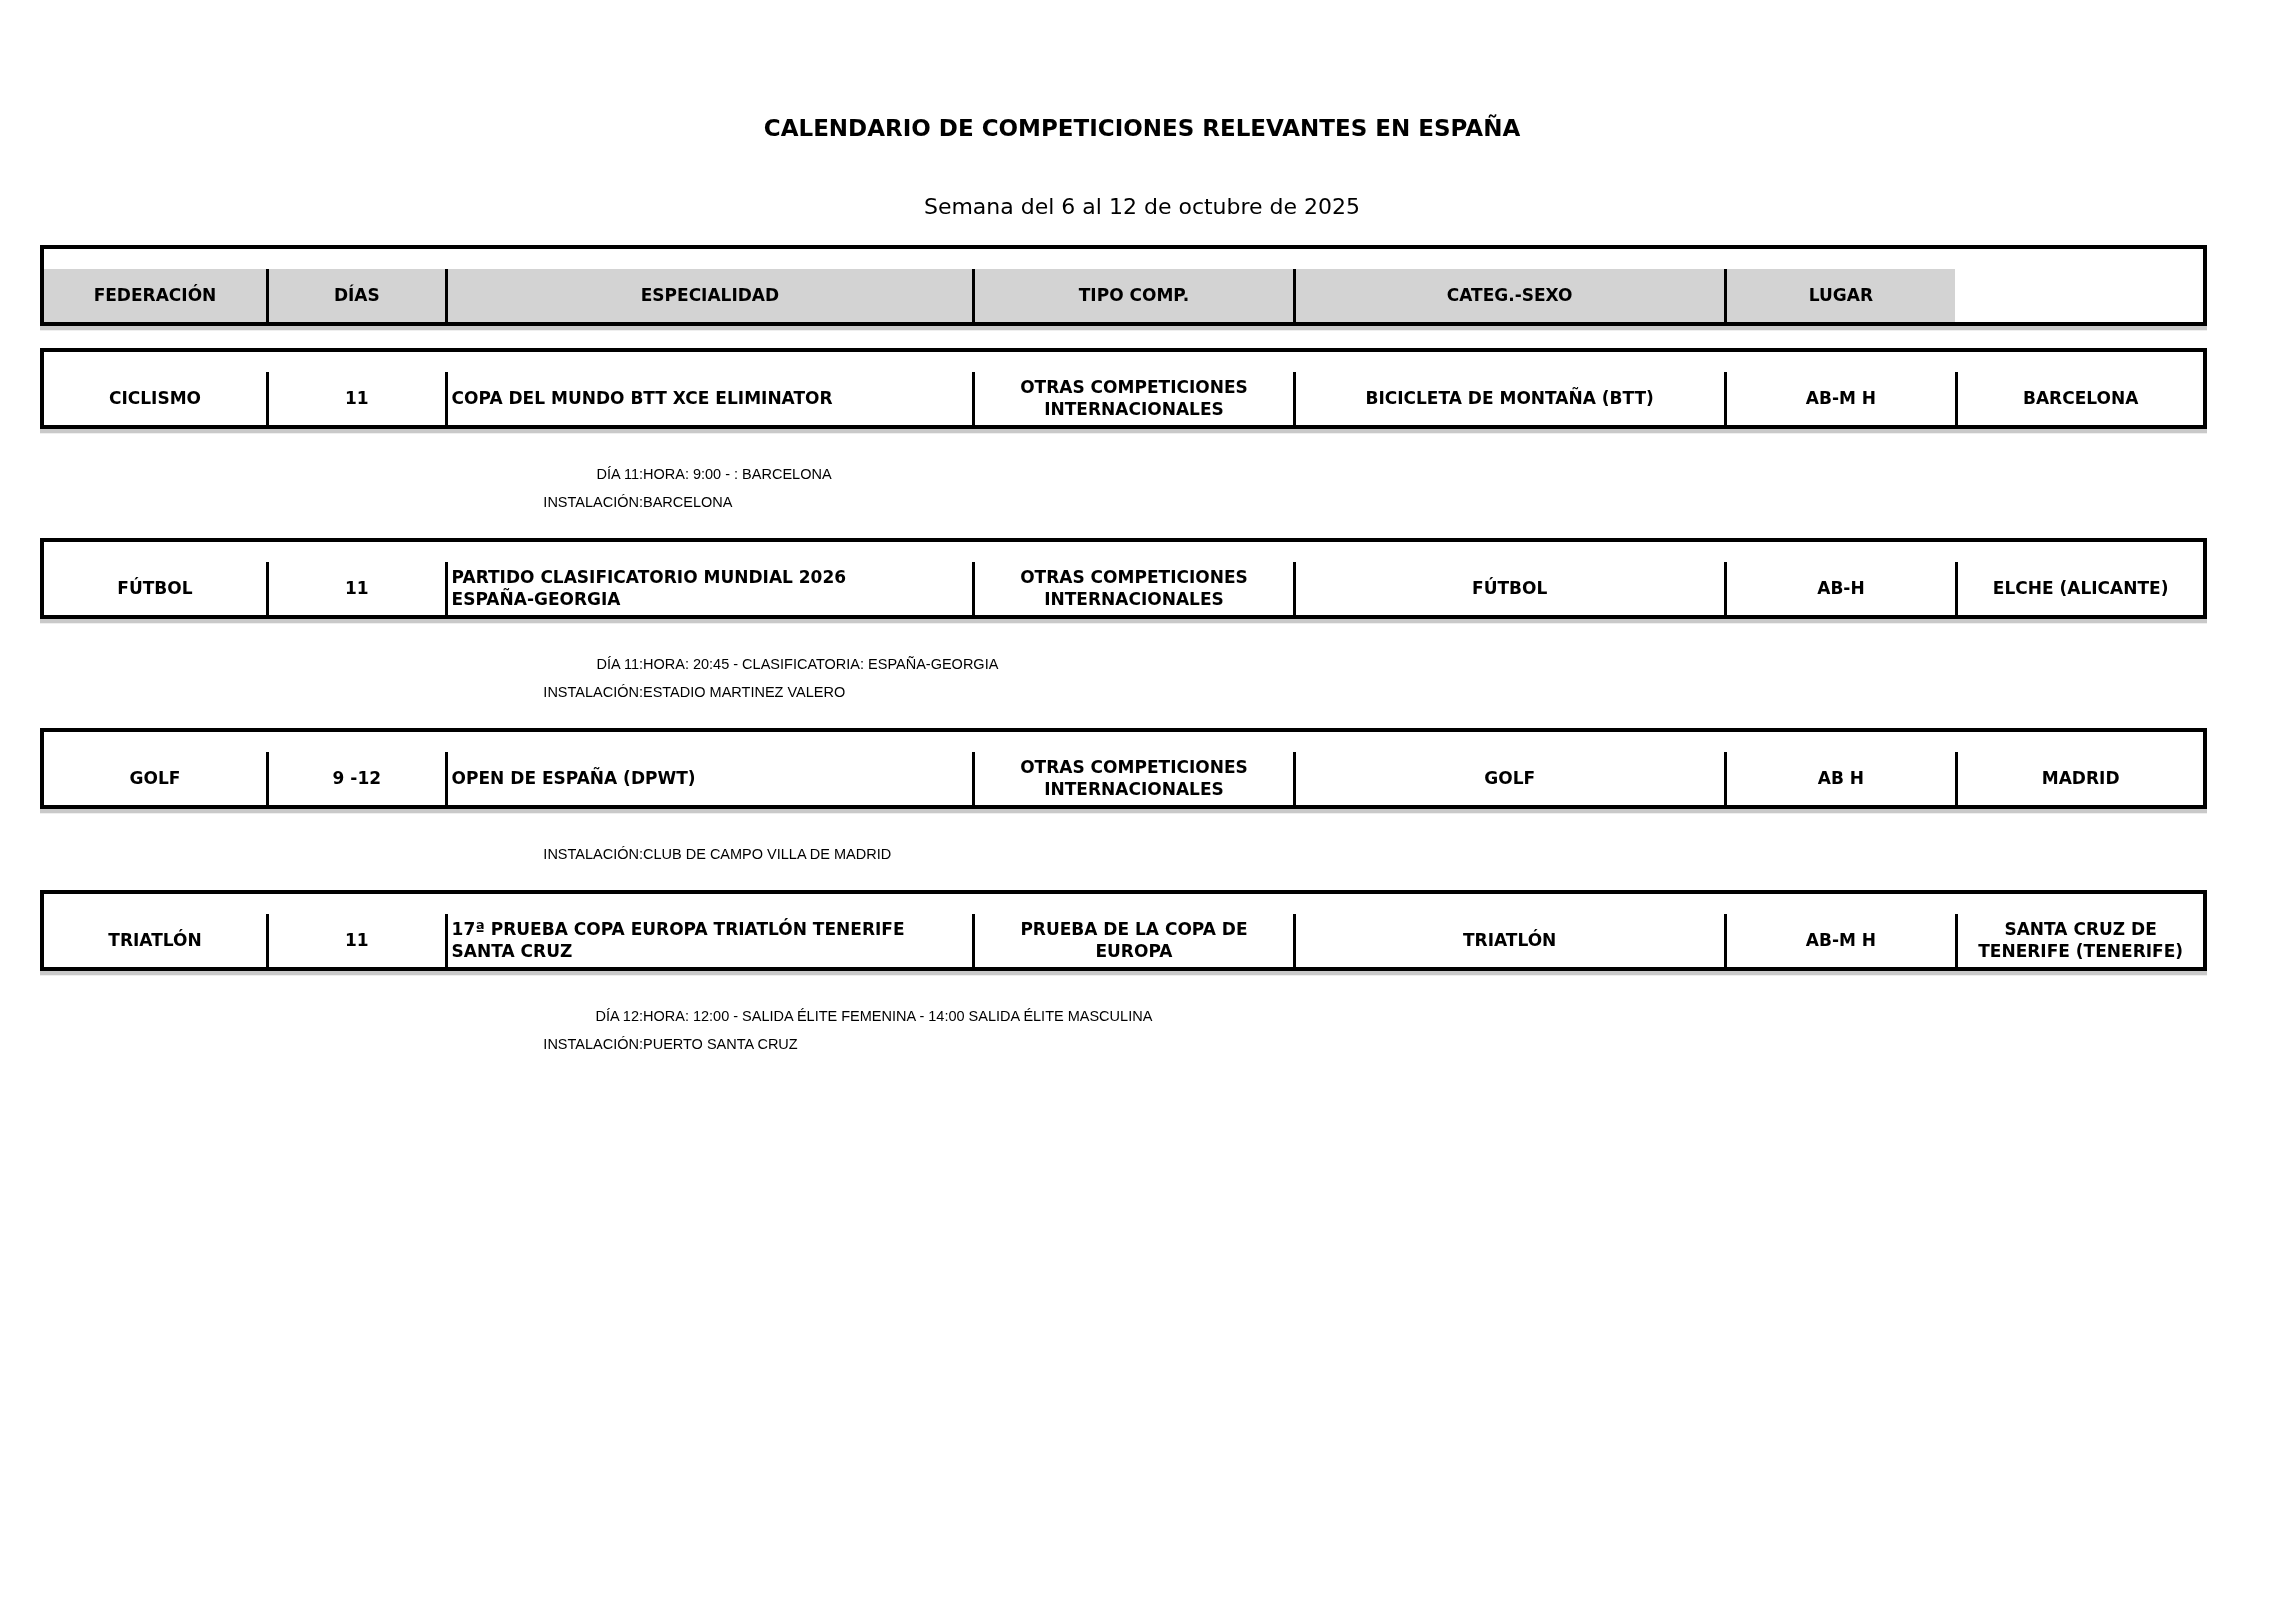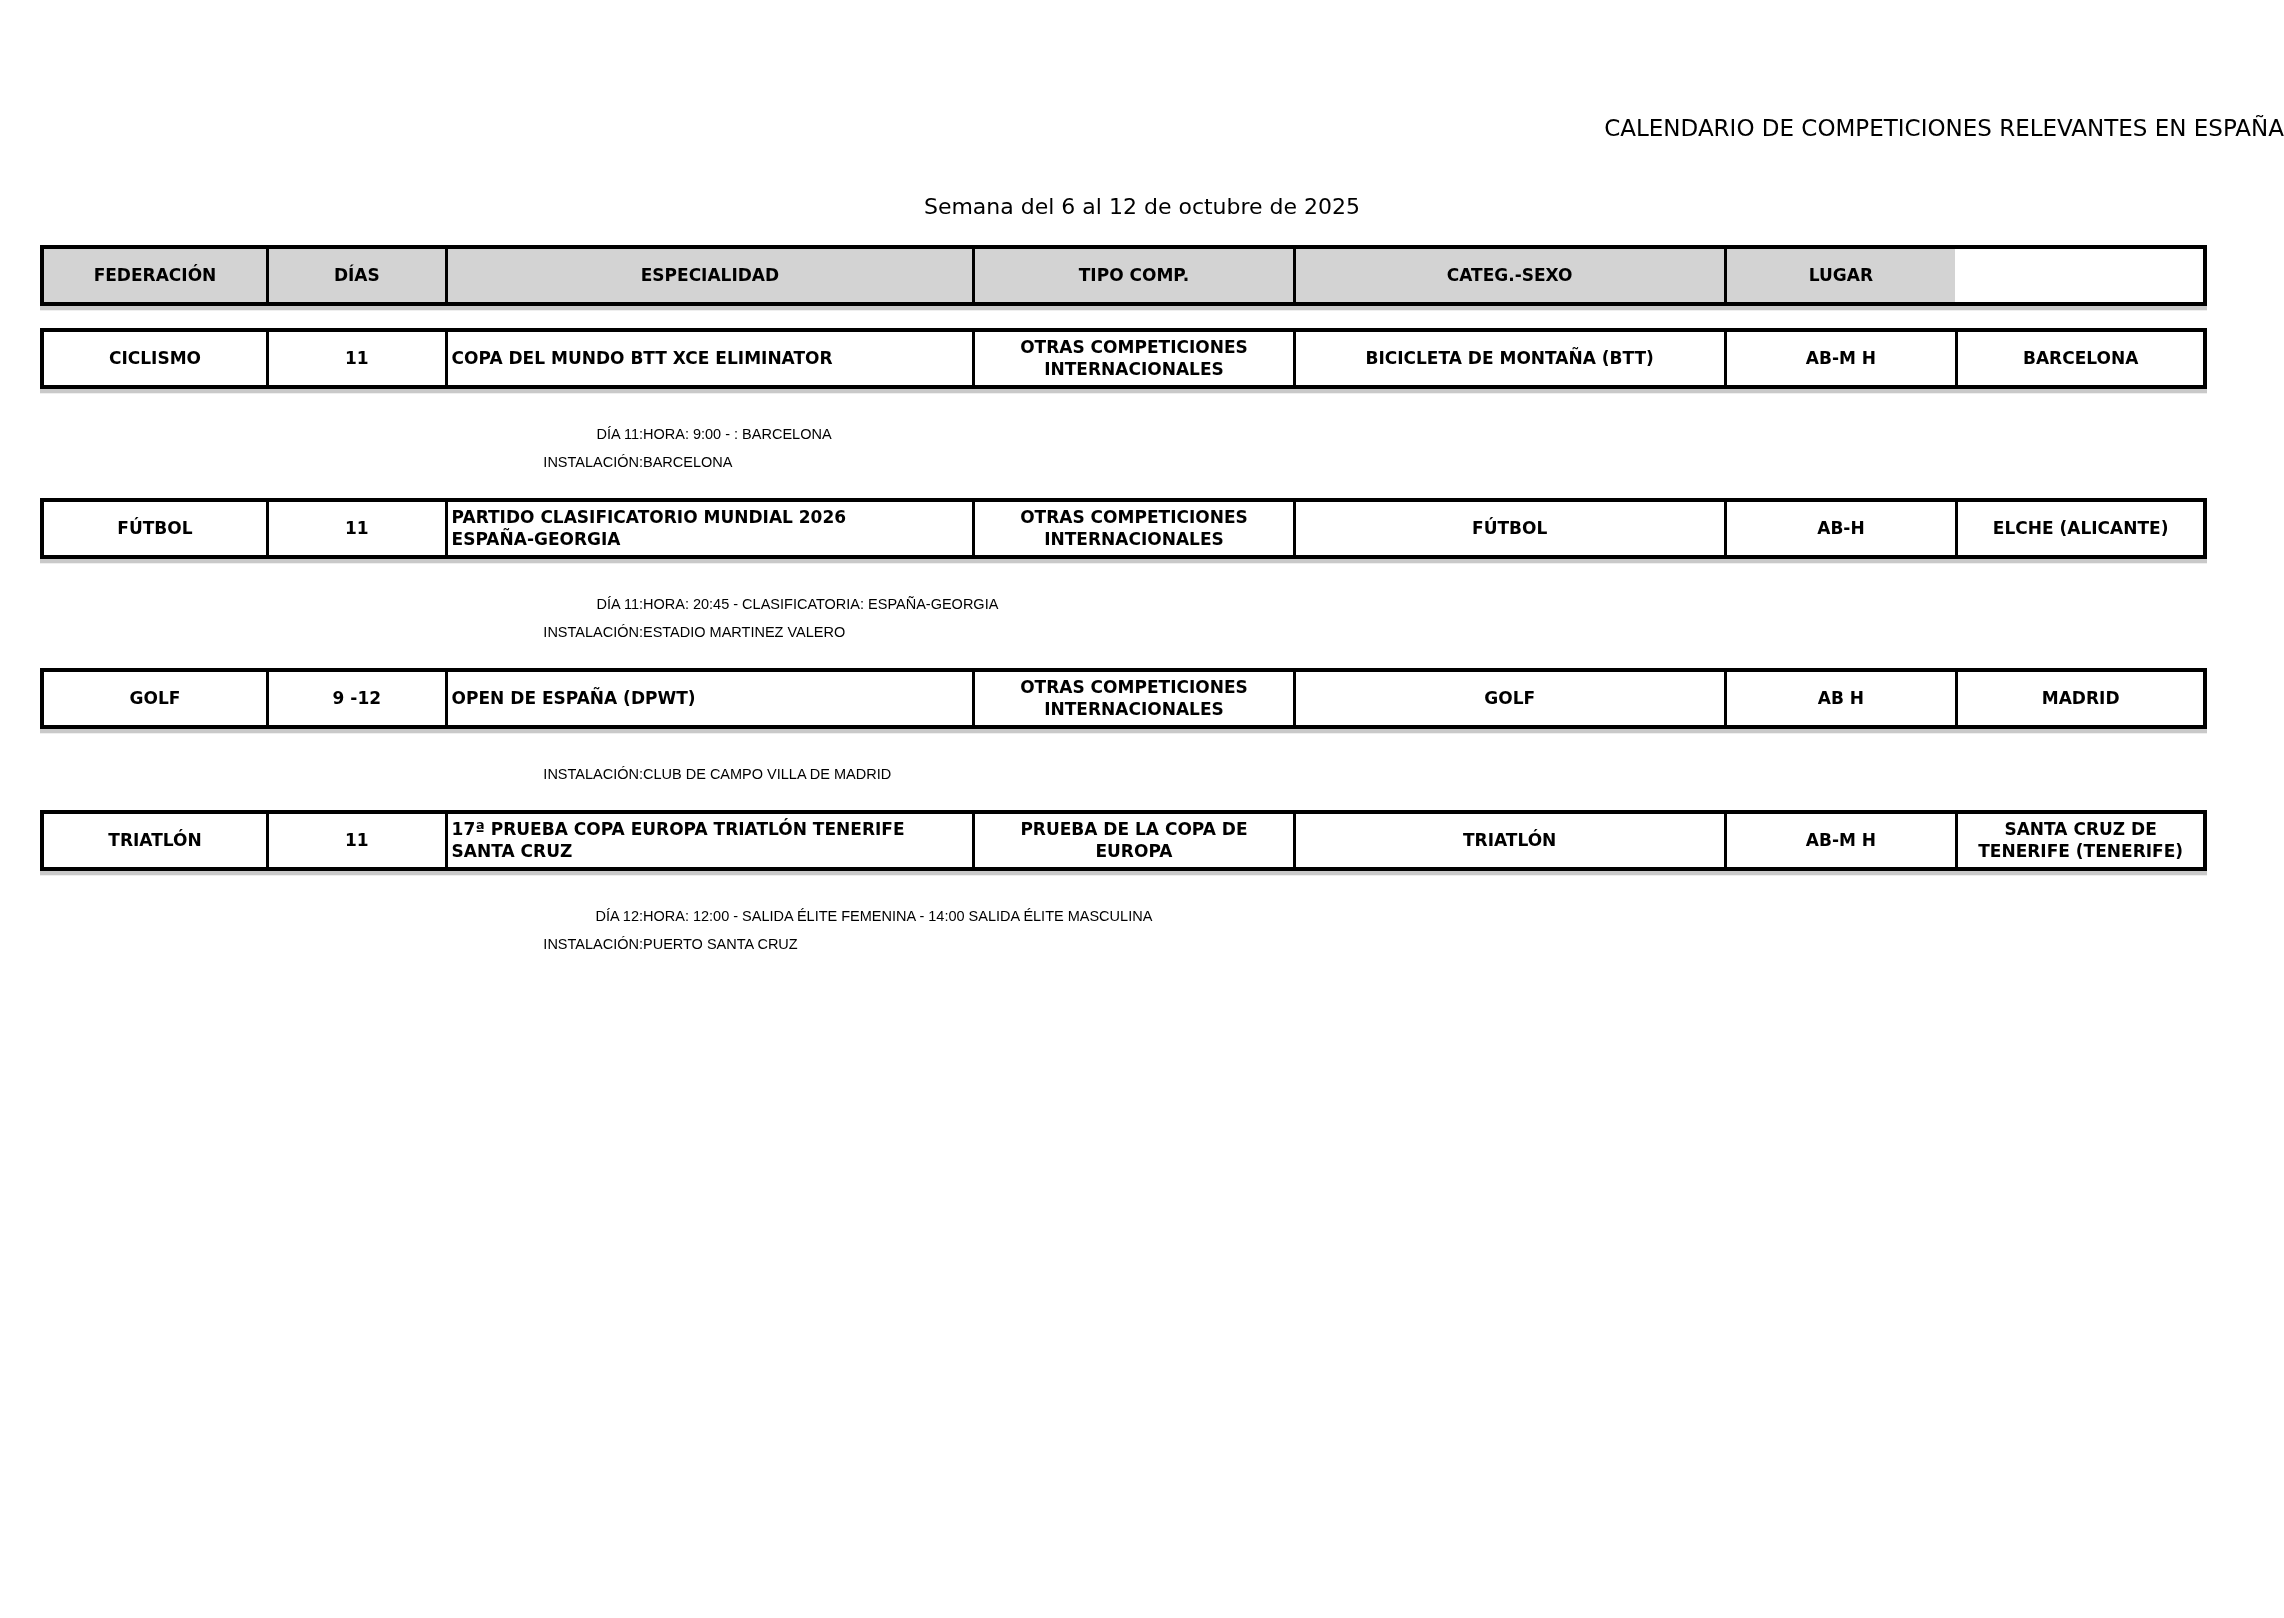--- a/index.html
+++ b/index.html
@@ -10,23 +10,23 @@
   body {
     width: 2284px;
     height: 1619px;
     position: relative;
     font-family: "DejaVu Sans", sans-serif;
     color: #000;
   }
   .doc-title {
     margin: 0;
     padding-top: 115px;
-    text-align: right;
+    text-align: center;
     font-size: 23px;
-    font-weight: normal;
+    font-weight: bold;
     letter-spacing: 0px;
   }
   .doc-subtitle {
     margin: 16px;
     padding-top: 37px;
     text-align: center;
     font-size: 22px;
     font-weight: normal;
   }
   .sheet {
@@ -53,20 +53,21 @@
     align-items: center;
     justify-content: center;
     text-align: center;
     font-size: 17px;
     font-weight: bold;
     line-height: 1.32;
     padding: 1.9px 2.9px;
     box-sizing: border-box;
     border-left: 3.4px solid #000;
     white-space: pre-line;
+    margin-top: 20px;
   }
   .cell:first-child {
     border-left: none;
   }
   .header-band .cell {
     background: #d3d3d3;
   }
   .cell.comp {
     justify-content: flex-start;
     text-align: left;

